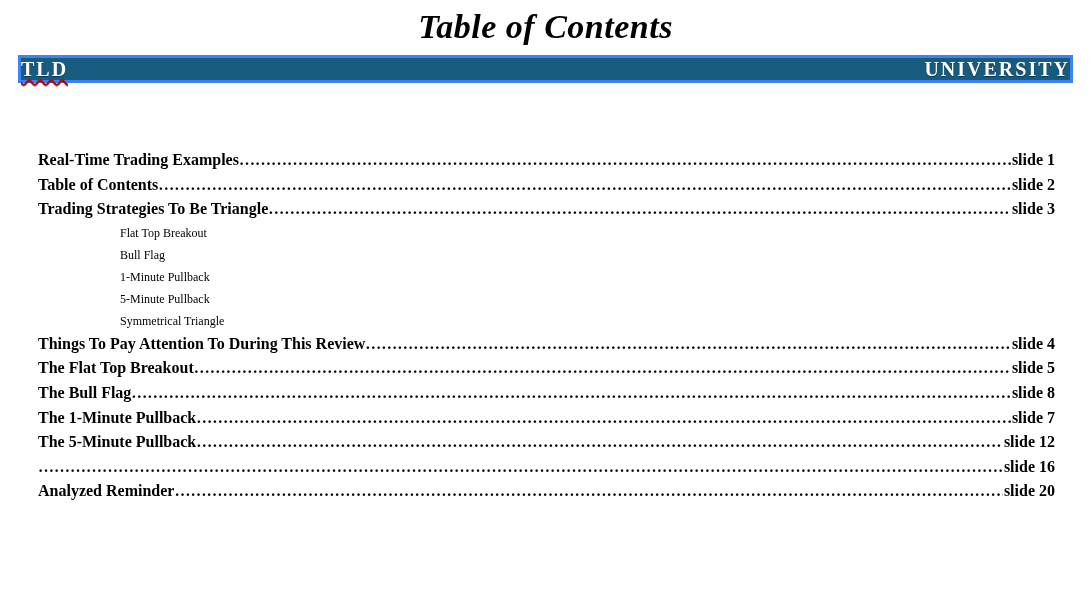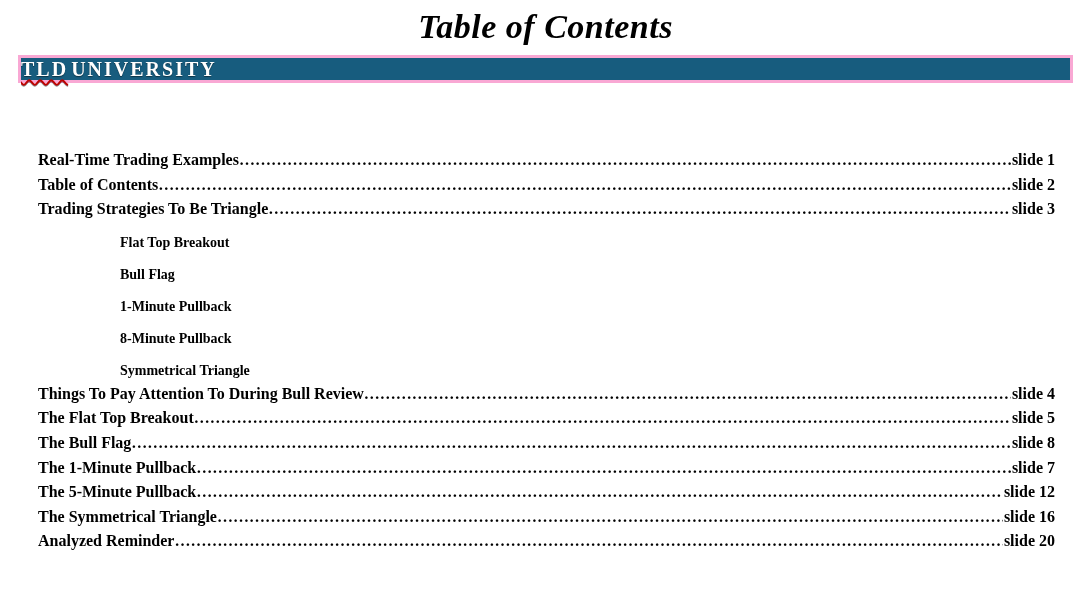--- a/index.html
+++ b/index.html
@@ -22,25 +22,25 @@
     font-weight: bold;
     font-style: italic;
     letter-spacing: 0.5px;
   }
 
   .banner {
     box-sizing: border-box;
     margin: 7px 18px 0 18px;
     height: 28px;
     background: #175c7e;
-    border: 3px solid #f9a8d4;
+    border: 3px solid #3b82f6;
     display: flex;
-    justify-content: flex-start;
+    justify-content: space-between;
     align-items: center;
-    gap: 3px;
+    gap: 21px;
   }
   .banner-word {
     color: #ffffff;
     font-weight: bold;
     font-size: 20px;
     line-height: 20px;
     letter-spacing: 2px;
     text-shadow: 0 1px 1px rgba(0,0,0,0.45);
     font-family: "Liberation Serif", serif;
   }
@@ -66,24 +66,23 @@
   }
   .leader {
     flex: 1;
     overflow: hidden;
     white-space: nowrap;
     min-width: 10px;
   }
   .epage { padding-left: 1px; }
   .subrow {
     padding-left: 82px;
-    font-weight: bold;
-    font-size: 14px;
+    font-weight: normal;
+    font-size: 12px;
     line-height: 22px;
-    margin-top: 10px;
   }
 </style>
 </head>
 <body>
 
 <div class="page">
 
   <h1 class="doc-title">Table of Contents</h1>
 
   <div class="banner">
@@ -114,28 +113,28 @@
     <div class="subrow">
       <span>Flat Top Breakout</span>
     </div>
     <div class="subrow">
       <span>Bull Flag</span>
     </div>
     <div class="subrow">
       <span>1-Minute Pullback</span>
     </div>
     <div class="subrow">
-      <span>8-Minute Pullback</span>
+      <span>5-Minute Pullback</span>
     </div>
     <div class="subrow">
       <span>Symmetrical Triangle</span>
     </div>
 
     <div class="row">
-      <span class="etitle">Things To Pay Attention To During Bull Review</span>
+      <span class="etitle">Things To Pay Attention To During This Review</span>
       <span class="leader">………………………………………………………………………………………………………………………………………………………………………………………………………………………………………………………………………………………………………………………………………………………………………………………………………………………………………………………………………………………………………………………………………………………………………………………………………………………………………………………………………………………………………………………………………………………………………………………………………………………………</span>
       <span class="epage">slide 4</span>
     </div>
 
     <div class="row">
       <span class="etitle">The Flat Top Breakout</span>
       <span class="leader">………………………………………………………………………………………………………………………………………………………………………………………………………………………………………………………………………………………………………………………………………………………………………………………………………………………………………………………………………………………………………………………………………………………………………………………………………………………………………………………………………………………………………………………………………………………………………………………………………………………………</span>
       <span class="epage">slide 5</span>
     </div>
 
@@ -151,21 +150,20 @@
       <span class="epage">slide 7</span>
     </div>
 
     <div class="row">
       <span class="etitle">The 5-Minute Pullback </span>
       <span class="leader">………………………………………………………………………………………………………………………………………………………………………………………………………………………………………………………………………………………………………………………………………………………………………………………………………………………………………………………………………………………………………………………………………………………………………………………………………………………………………………………………………………………………………………………………………………………………………………………………………………………………</span>
       <span class="epage">slide 12</span>
     </div>
 
     <div class="row">
-      <span class="etitle">The Symmetrical Triangle </span>
       <span class="leader">………………………………………………………………………………………………………………………………………………………………………………………………………………………………………………………………………………………………………………………………………………………………………………………………………………………………………………………………………………………………………………………………………………………………………………………………………………………………………………………………………………………………………………………………………………………………………………………………………………………………</span>
       <span class="epage">slide 16</span>
     </div>
 
     <div class="row">
       <span class="etitle">Analyzed Reminder</span>
       <span class="leader">………………………………………………………………………………………………………………………………………………………………………………………………………………………………………………………………………………………………………………………………………………………………………………………………………………………………………………………………………………………………………………………………………………………………………………………………………………………………………………………………………………………………………………………………………………………………………………………………………………………………</span>
       <span class="epage">slide 20</span>
     </div>
 

